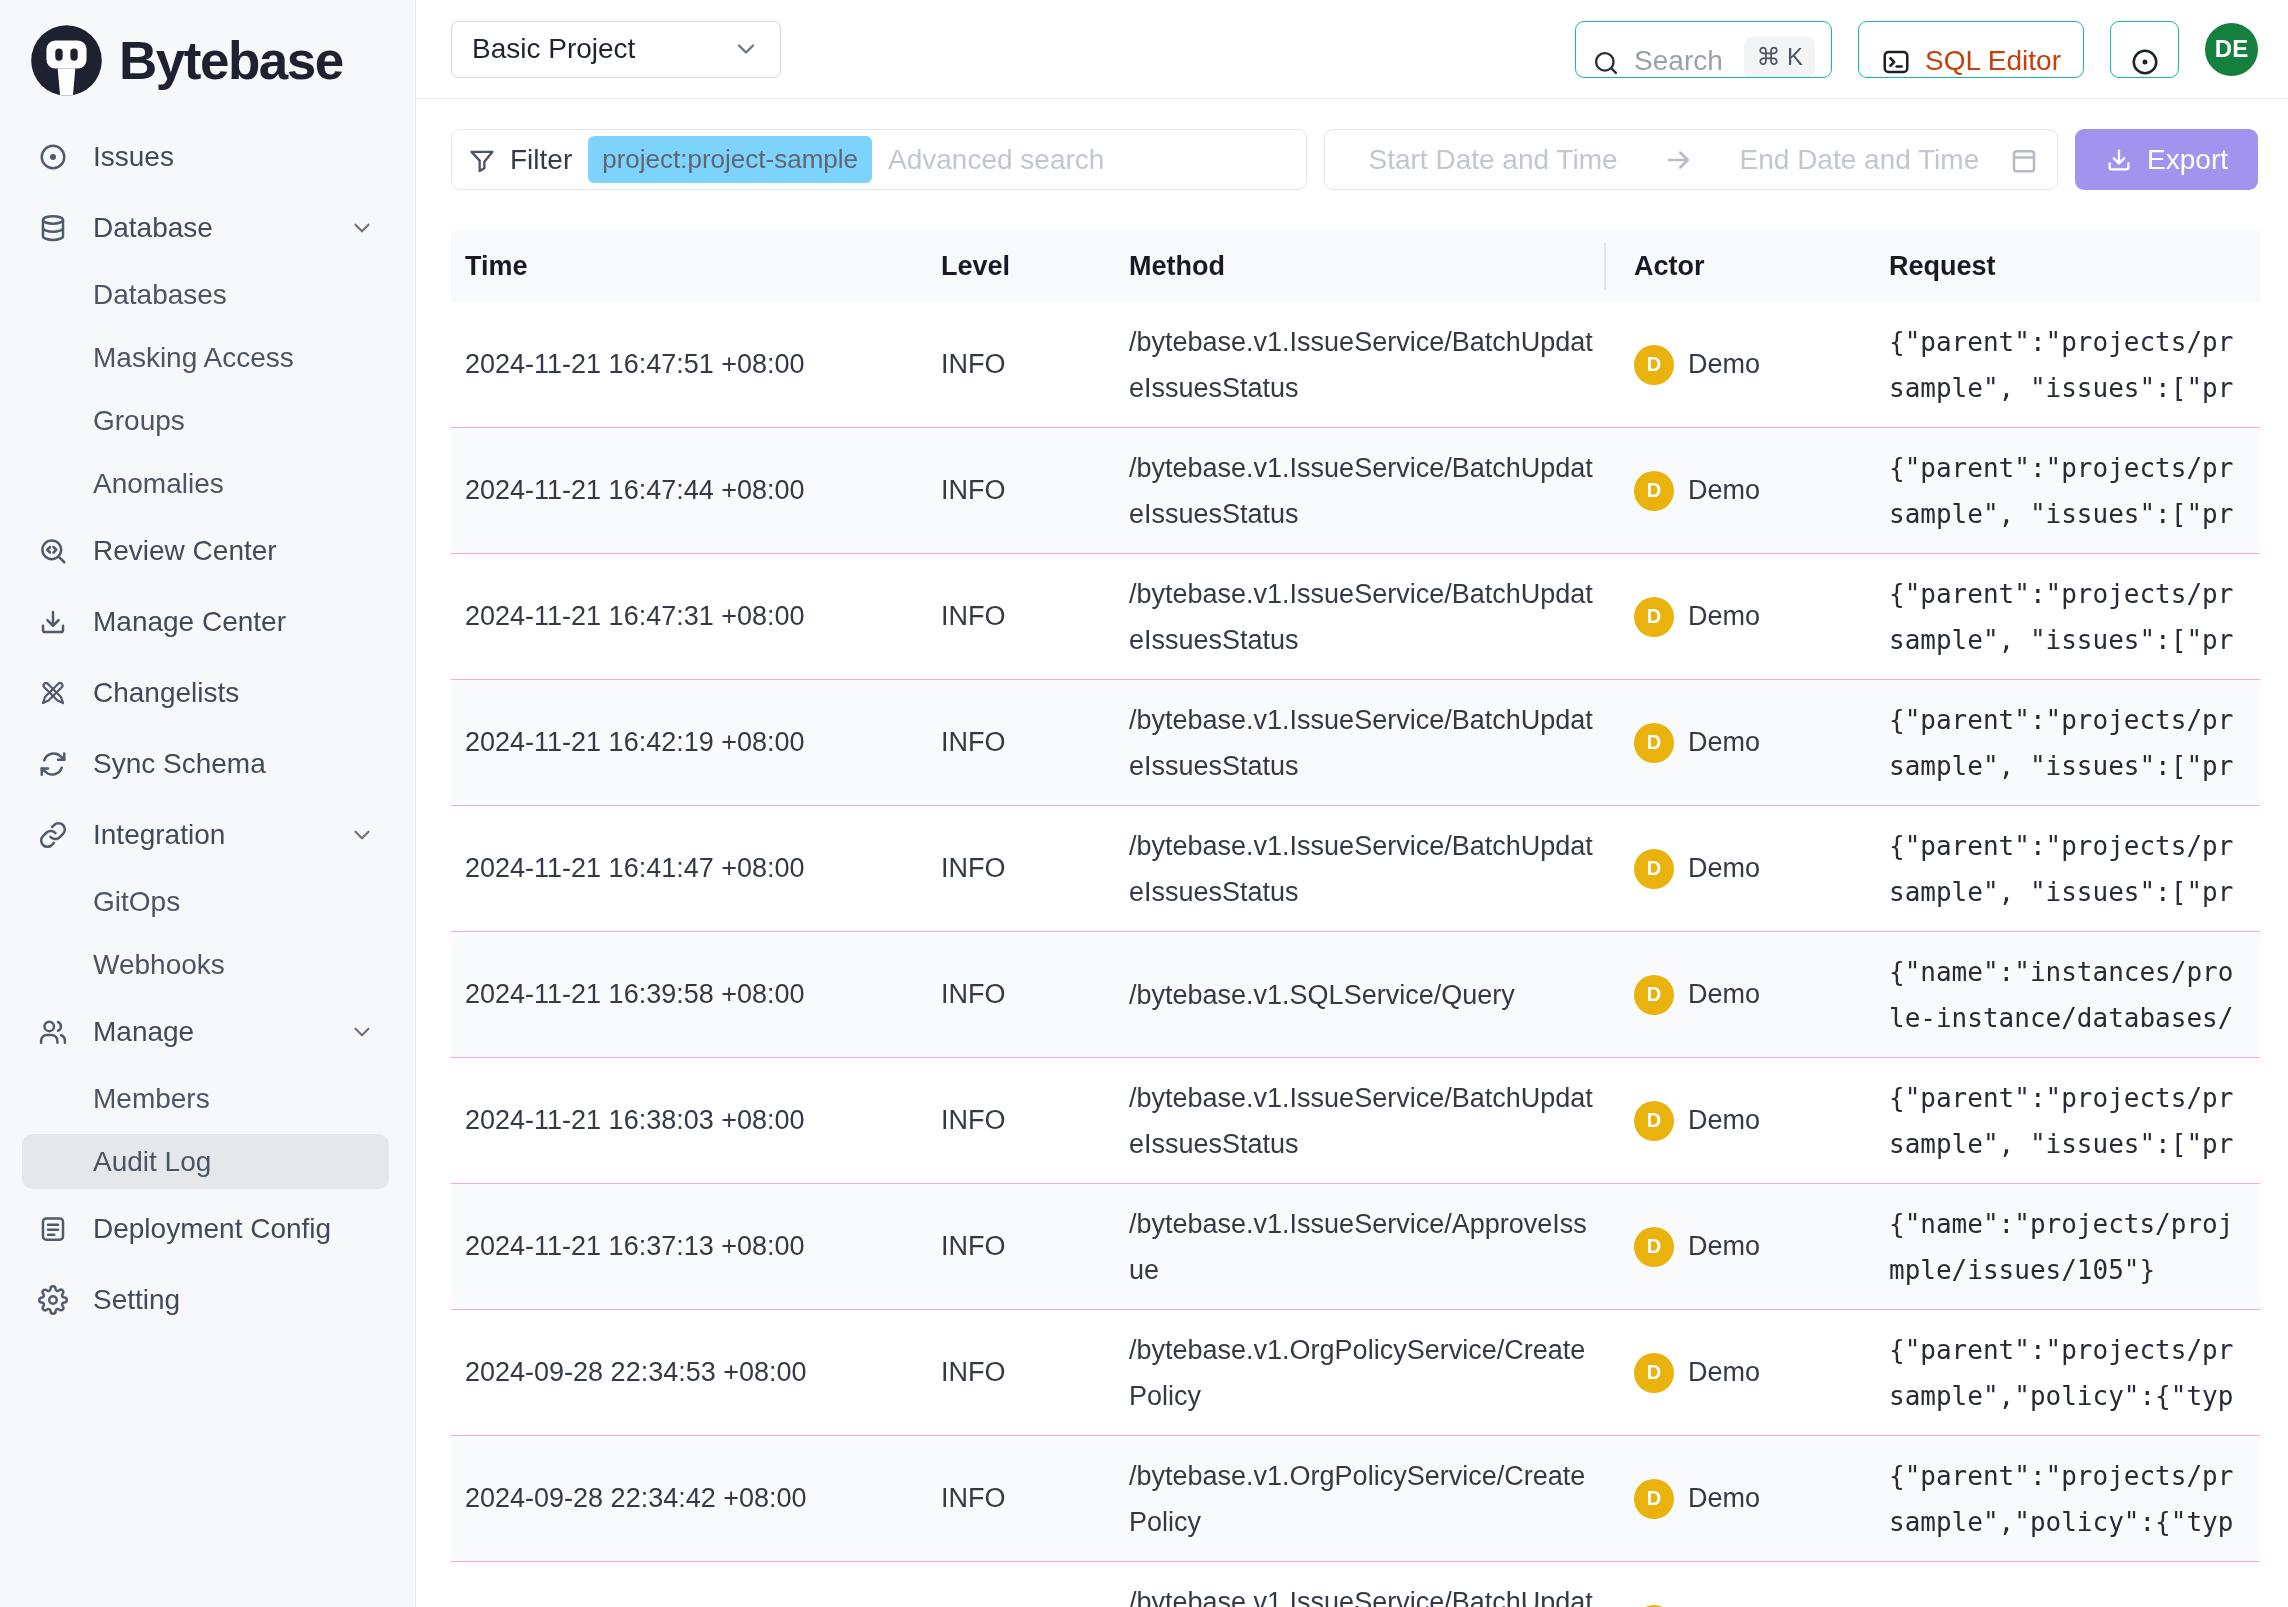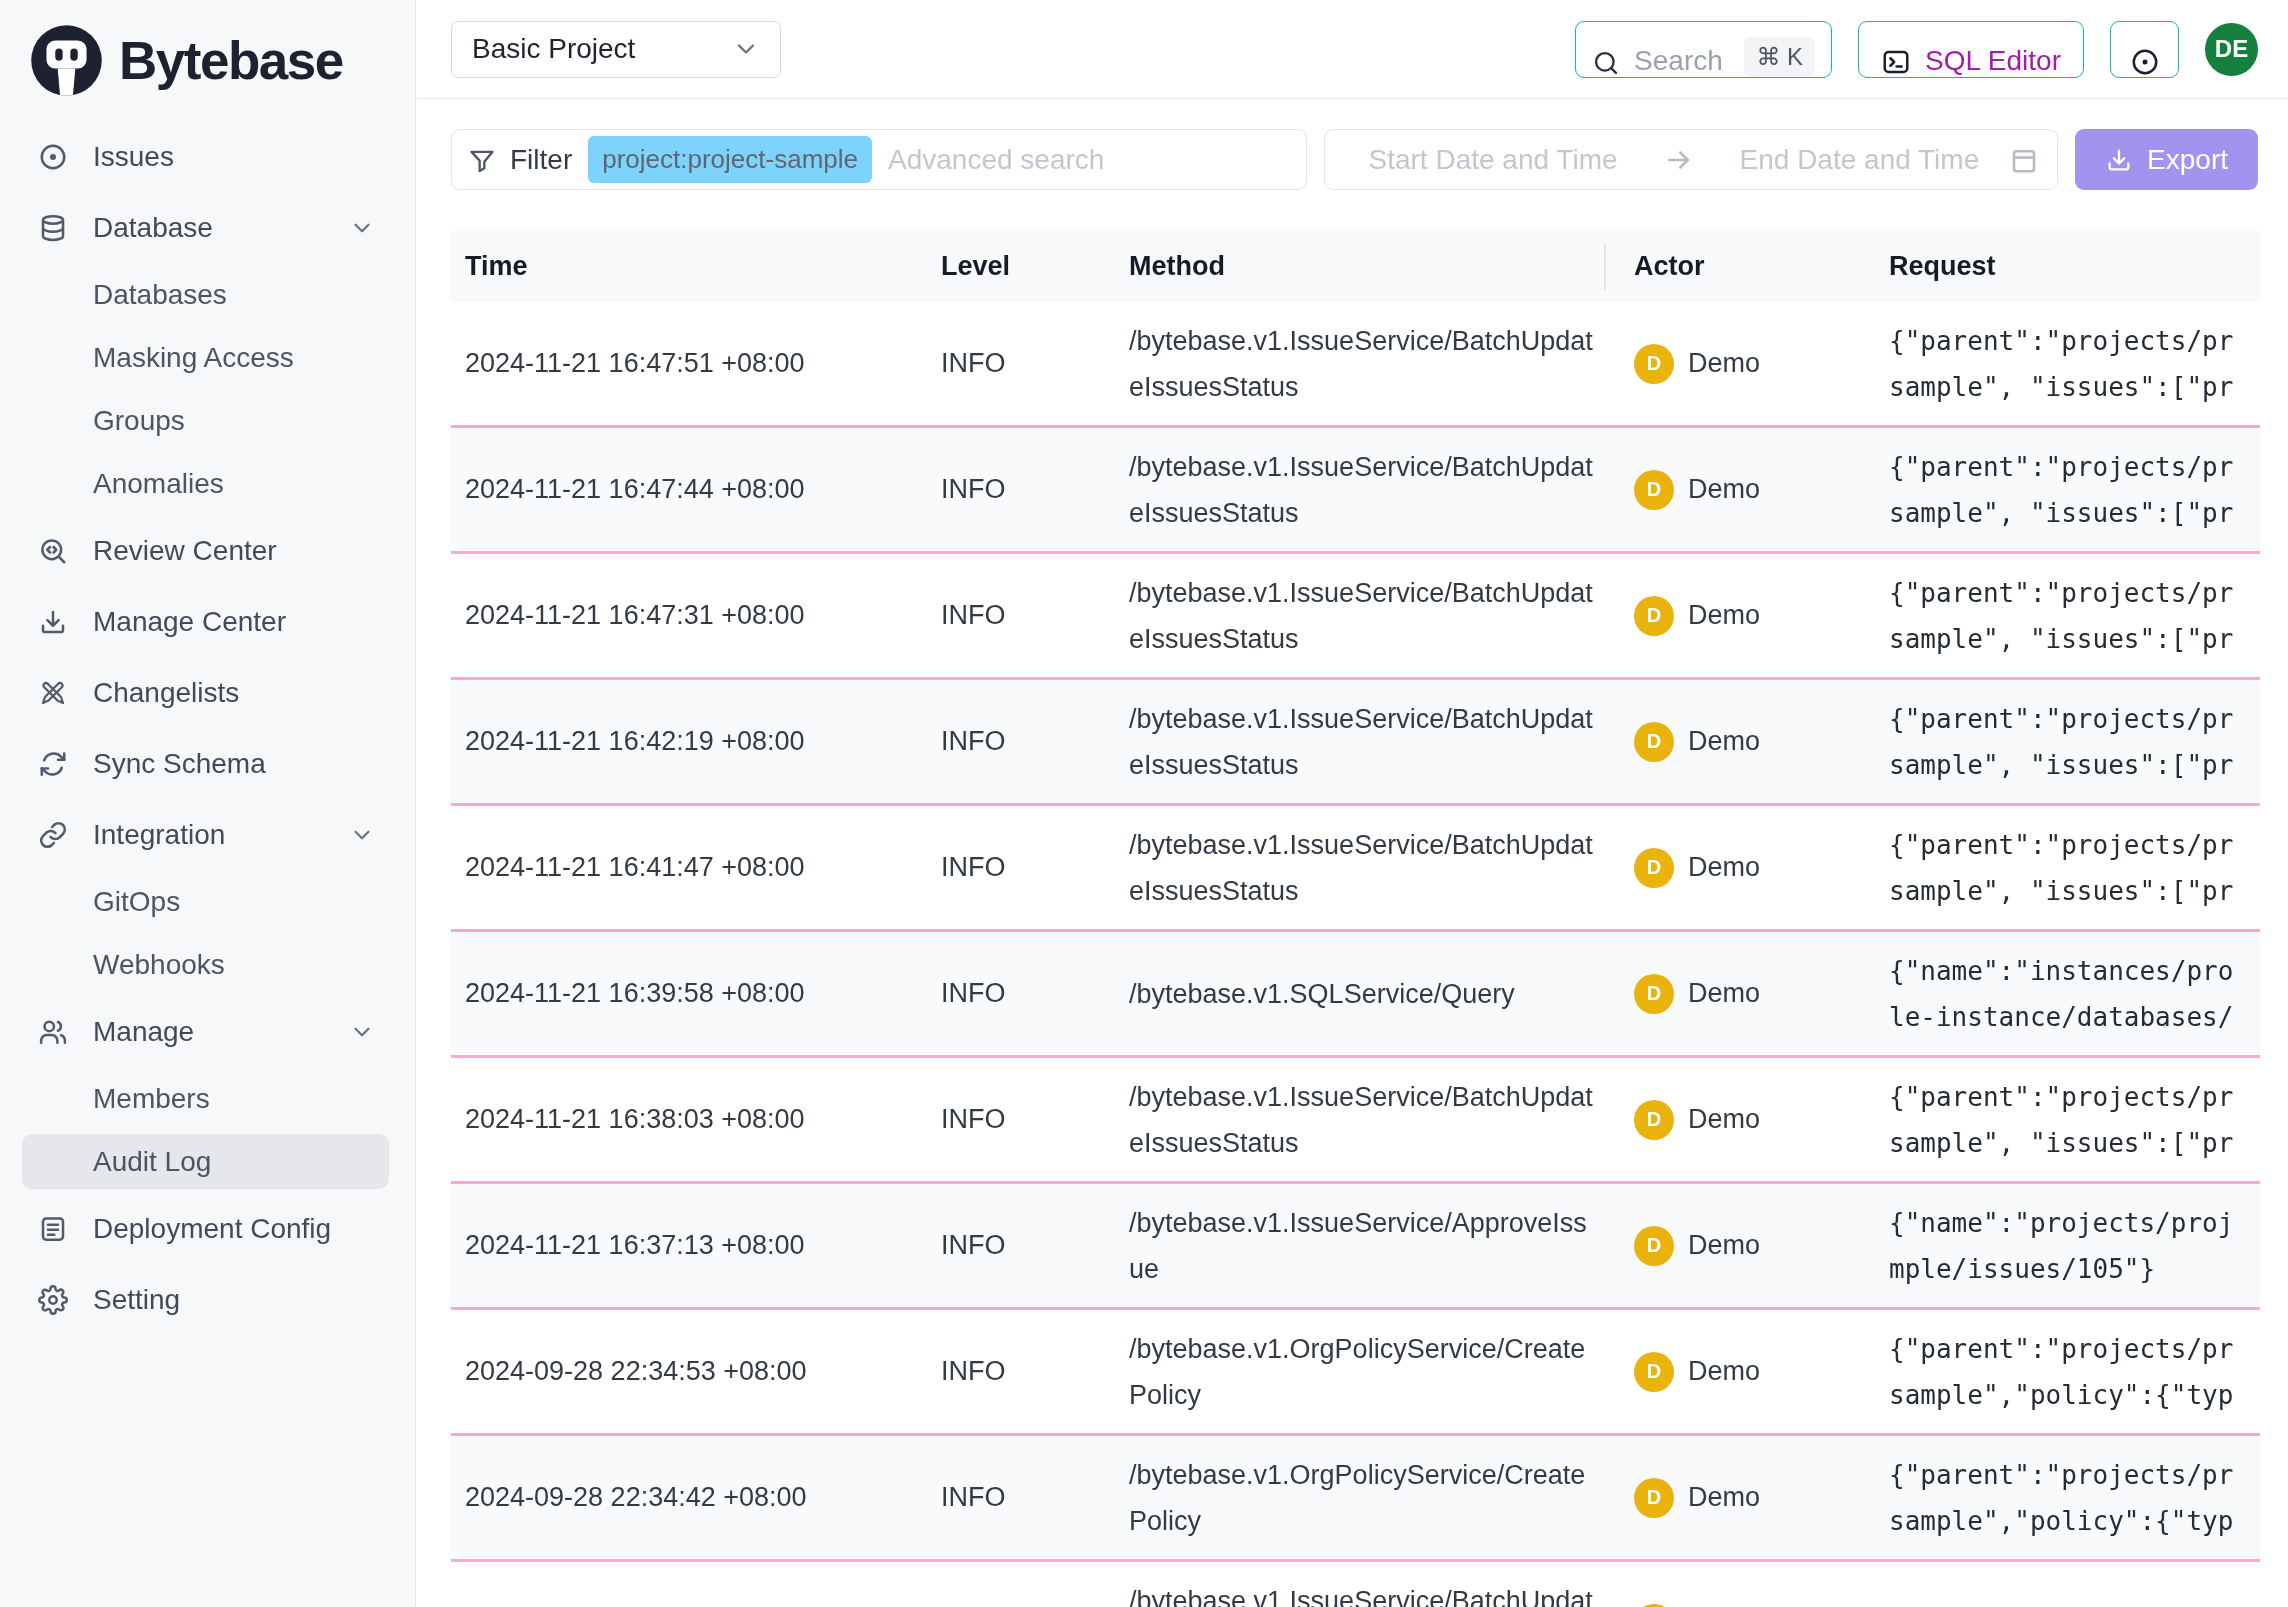--- a/index.html
+++ b/index.html
@@ -35,21 +35,21 @@
     background:#fff; cursor:pointer; }
   .proj-select .chev { margin-left:auto; color:#6b7280; width:28px; height:28px; }
   .topbar-right { margin-left:auto; display:flex; align-items:center; gap:26px; }
   .btn { height:57px; border:1px solid #14b8a6; border-radius:9px; background:#fff;
     display:flex; align-items:flex-end; cursor:pointer; }
   .search-btn { width:257px; padding:0 16px; }
   .search-btn .mag { width:28px; height:28px; color:#2a303a; margin-right:14px; }
   .search-btn .ph { font-size:28px; color:#9aa1ac; }
   .kbd { margin-left:auto; background:#f3f4f6; border-radius:7px; padding:6px 12px;
     font-size:24px; color:#4b5563; }
-  .sql-btn { padding:0 22px; gap:14px; font-size:28px; color:#a21caf; font-weight:500; }
+  .sql-btn { padding:0 22px; gap:14px; font-size:28px; color:#c2410c; font-weight:500; }
   .sql-btn .term { width:30px; height:30px; color:#1b212b; }
   .round-btn { width:69px; justify-content:center; }
   .round-btn .cd { width:30px; height:30px; color:#1b212b; }
   .avatar-top { width:53px; height:53px; border-radius:50%; background:#15803d; color:#fff;
     font-size:24px; font-weight:700; display:flex; align-items:center; justify-content:center;
     cursor:pointer; }
 
   
   .content { padding:30px 30px 0 34px; }
   .filter-row { display:flex; gap:17px; }
@@ -74,21 +74,21 @@
 
   
   .table { margin-top:41px; width:1809px; }
   .thead { display:grid; grid-template-columns:490px 188px 505px 255px 1fr;
     align-items:center; height:71px; background:#f8f9fb; position:relative;
     font-size:27px; font-weight:700; color:#161b26; }
   .thead .hcell:first-child { padding-left:14px; }
   .thead .hdiv { position:absolute; left:1153px; top:12px; bottom:12px; width:2px;
     background:#e3e5ea; }
   .trow { display:grid; grid-template-columns:490px 188px 505px 255px 1fr;
-    align-items:center; min-height:126px; height:126px; border-bottom:3px solid #f9a8d4;
+    align-items:center; min-height:126px; height:126px; border-bottom:1px solid #f9a8d4;
     font-size:27px; color:#333a45; }
   .trow:nth-child(even) { background:#f9fafb; }
   .c-time { padding-left:14px; }
   .c-method { padding-right:40px; word-break:break-all; line-height:46px; }
   .c-actor { display:flex; align-items:center; gap:14px; }
   .av { width:40px; height:40px; min-width:40px; border-radius:50%; background:#e9b20d;
     color:#fff; font-size:20px; font-weight:700; display:flex; align-items:center;
     justify-content:center; }
   .c-req { font-family:"DejaVu Sans Mono", monospace; font-size:26px; color:#262c35;
     line-height:46px; overflow:hidden; }

